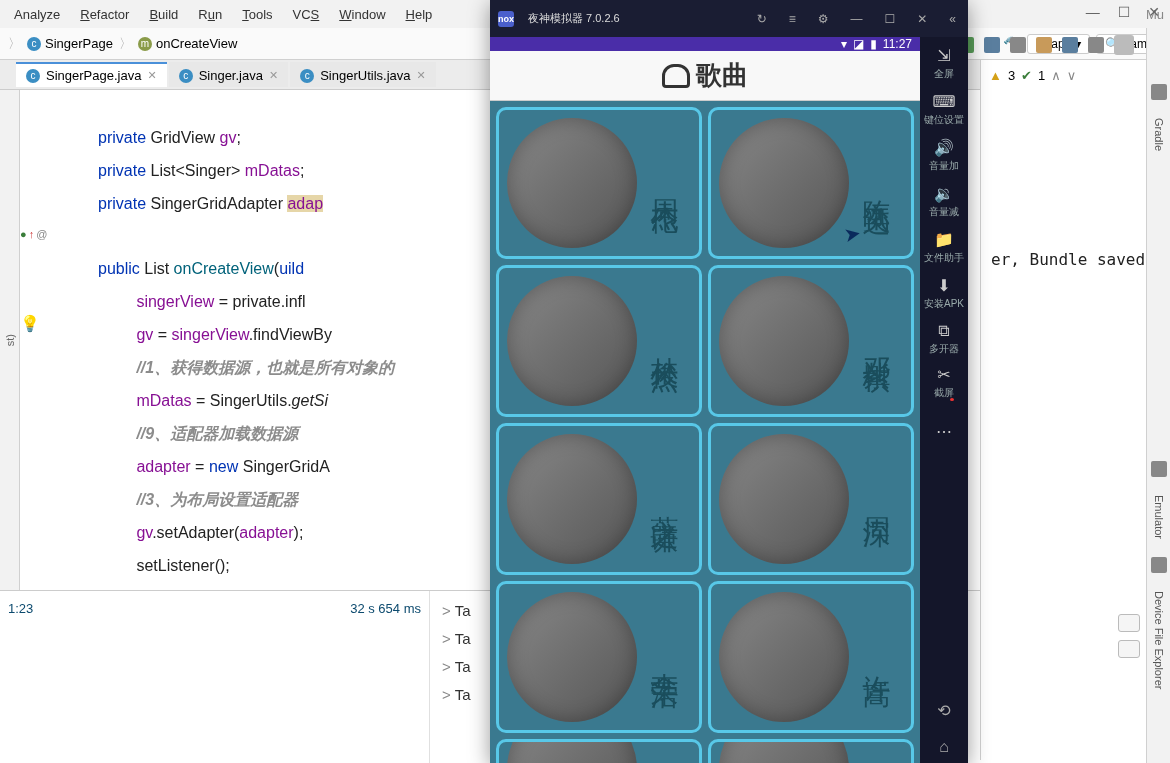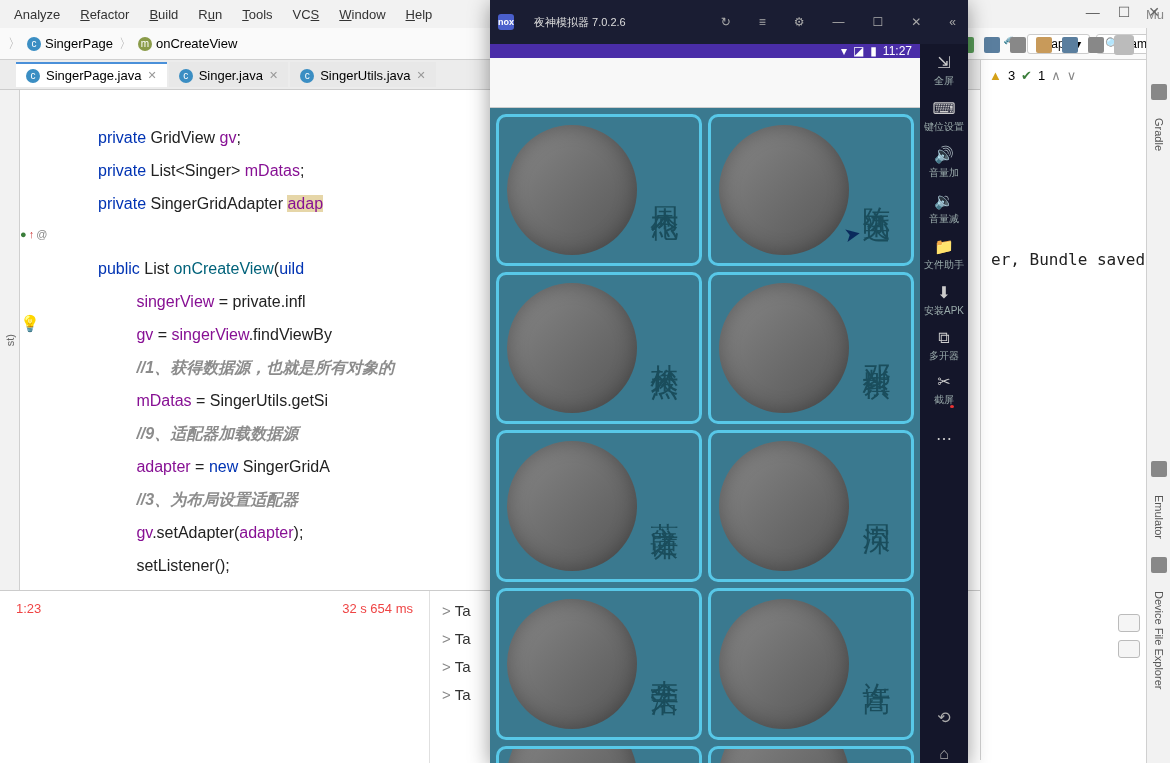--- a/index.html
+++ b/index.html
@@ -32,28 +32,28 @@
 .editor-wrap { display: flex; height: 500px; background: #fff; }
 .gutter { width: 46px; border-right: 1px solid #eee; text-align: right; padding-right: 10px; color: #999; font-size: 13px; line-height: 32px; font-family: Consolas, monospace; position: relative; }
 .gutter .ln { height: 32px; }
 .gutter-icons { width: 70px; position: relative; font-size: 11px; color: #888; }
 .code { flex: 1; padding-left: 8px; font-family: Consolas, "Courier New", monospace; font-size: 16px; line-height: 32px; white-space: pre; color: #222; }
 .kw { color: #0033b3; }
 .id { color: #871094; }
 .fn { color: #00627a; }
 .str, .cmt { color: #8c8c8c; font-style: italic; font-weight: bold; }
 .hl { background: #e6d6a8; }
-.fn2 { color: #222;}
+.fn2 { font-style: italic; color: #222;}
 
 .left-strip { width: 20px; background: #f2f2f2; border-right: 1px solid #d0d0d0; display:flex; align-items:center; justify-content:center; }
 .left-strip span { writing-mode: vertical-rl; transform: rotate(180deg); font-size: 11px; color: #666;}
 
 
 .console-wrap { position:absolute; left:0; right:0; top:590px; bottom:0; background:#fff; border-top:1px solid #ccc; display:flex; }
-.console-left { width:430px; border-right:1px solid #e0e0e0; padding:10px 16px; font-size:13px; color:#ef4444; display:flex; align-items:flex-start; justify-content:space-between;}
+.console-left { width:430px; border-right:1px solid #e0e0e0; padding:10px 8px; font-size:13px; color:#0c4a6e; display:flex; align-items:flex-start; justify-content:space-between;}
 .console-right { flex:1; padding:6px 12px; font-family: Consolas, monospace; font-size:15px; color:#333; line-height:28px;}
 .console-right .row::before { content:"> "; color:#888; }
 
 
 .right-ide { position:absolute; top:60px; right:0; width:190px; height:700px; background:#fff; border-left:1px solid #d0d0d0;}
 .right-ide .toprow { display:flex; align-items:center; gap:6px; padding:8px; font-size:13px;}
 .right-ide .warn { color:#d4a017;}
 .right-ide .chk { color:#3a7d3a;}
 .right-ide .arrow { color:#888; cursor:pointer;}
 .right-ide .marker { position:absolute; right:4px; width:6px; height:3px; background:#d4a017;}
@@ -64,21 +64,21 @@
 .winctrl { position:absolute; top:4px; right:10px; display:flex; gap:18px; color:#666; font-size:14px;}
 .winctrl .btn { cursor:pointer;}
 
 
 .rstrip { position:absolute; top:28px; right:0; width:24px; bottom:0; background:#f2f2f2; border-left:1px solid #d0d0d0; display:flex; flex-direction:column; align-items:center; padding-top:56px; gap:12px;}
 .rstrip .lab { writing-mode: vertical-rl; font-size:11px; color:#555; cursor:pointer; padding:6px 0;}
 .rstrip .ic { width:16px;height:16px; background:#888; border-radius:2px;}
 
 
 .nox { position:absolute; left:490px; top:0; width:478px; height:763px; background:#1a1d33; box-shadow:0 4px 20px rgba(0,0,0,.4);}
-.nox-title { height:44px; background:#1a1d33; display:flex; align-items:center; padding:0 8px; gap:20px; color:#ddd; font-size:11px;}
+.nox-title { height:37px; background:#1a1d33; display:flex; align-items:center; padding:0 8px; gap:14px; color:#ddd; font-size:11px;}
 .nox-title .logo { width:16px; height:16px; background:#4a5fcc; border-radius:3px; display:flex; align-items:center; justify-content:center; font-size:9px; font-weight:bold; color:#fff;}
 .nox-title .spacer { flex:1;}
 .nox-title .tb { color:#aaa; font-size:12px; cursor:pointer; padding:0 4px;}
 
 .nox-body { display:flex; height:735px;}
 .nox-screen { width:430px; background:#4a2da8; display:flex; flex-direction:column;}
 .nox-status { height:20px; background:#4a2da8; display:flex; align-items:center; justify-content:flex-end; padding:0 8px; gap:6px; color:#fff; font-size:12px;}
 .nox-app { flex:1; background:#f5f5f5; display:flex; flex-direction:column;}
 .nox-tabs { height:50px; background:#f8f8f8; border-bottom:1px solid #ccc; display:flex;}
 .nox-tabs .nt { flex:1; display:flex; align-items:center; justify-content:center; gap:6px; font-size:26px; font-weight:bold; cursor:pointer;}
@@ -285,20 +285,24 @@
   <div class="nox-body">
     <div class="nox-screen">
       <div class="nox-status">
         <span>▾</span>
         <span>◪</span>
         <span>▮</span>
         <span>11:27</span>
       </div>
       <div class="nox-app">
         <div class="nox-tabs">
+          <div class="nt inactive">
+              <span class="ico-song"></span>
+              <span>歌曲</span>
+            </div>
         </div>
         <div class="nox-grid">
           <div class="nox-cell">
               <div class="avatar av1"></div>
               <div class="name">周杰伦</div>
             </div>
           <div class="nox-cell">
               <div class="avatar av2"></div>
               <div class="name">陈奕迅</div>
             </div>

